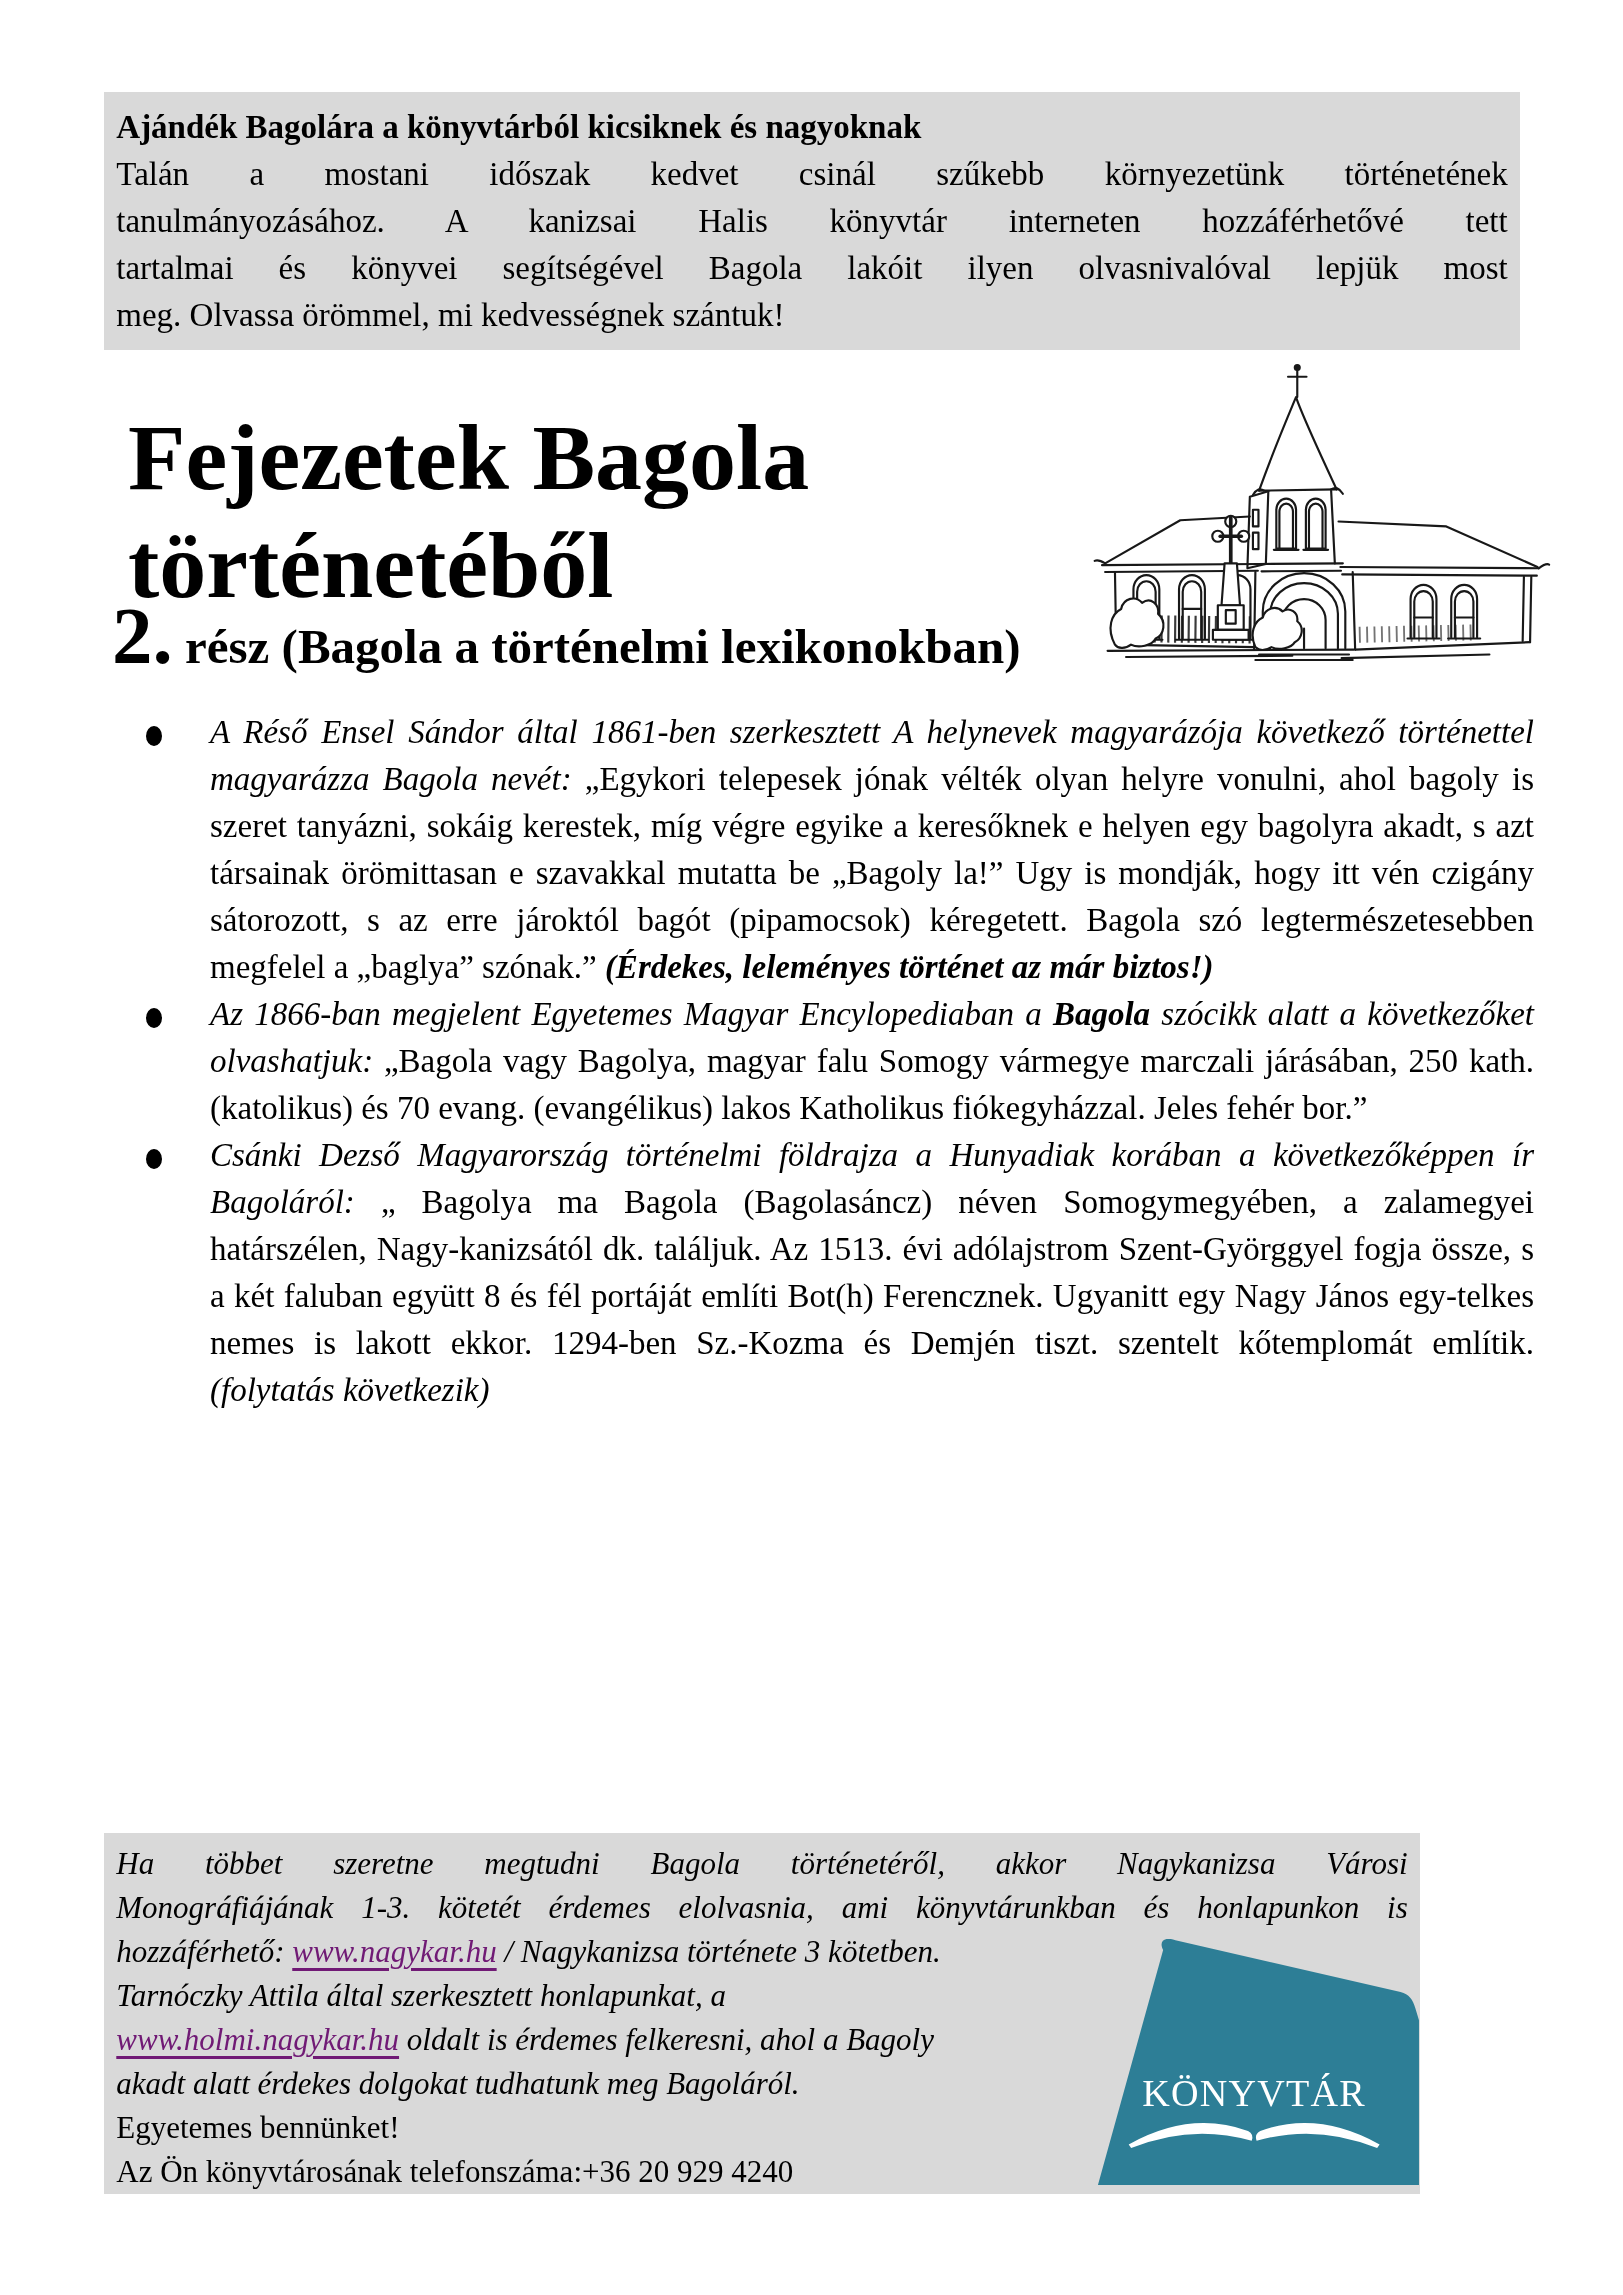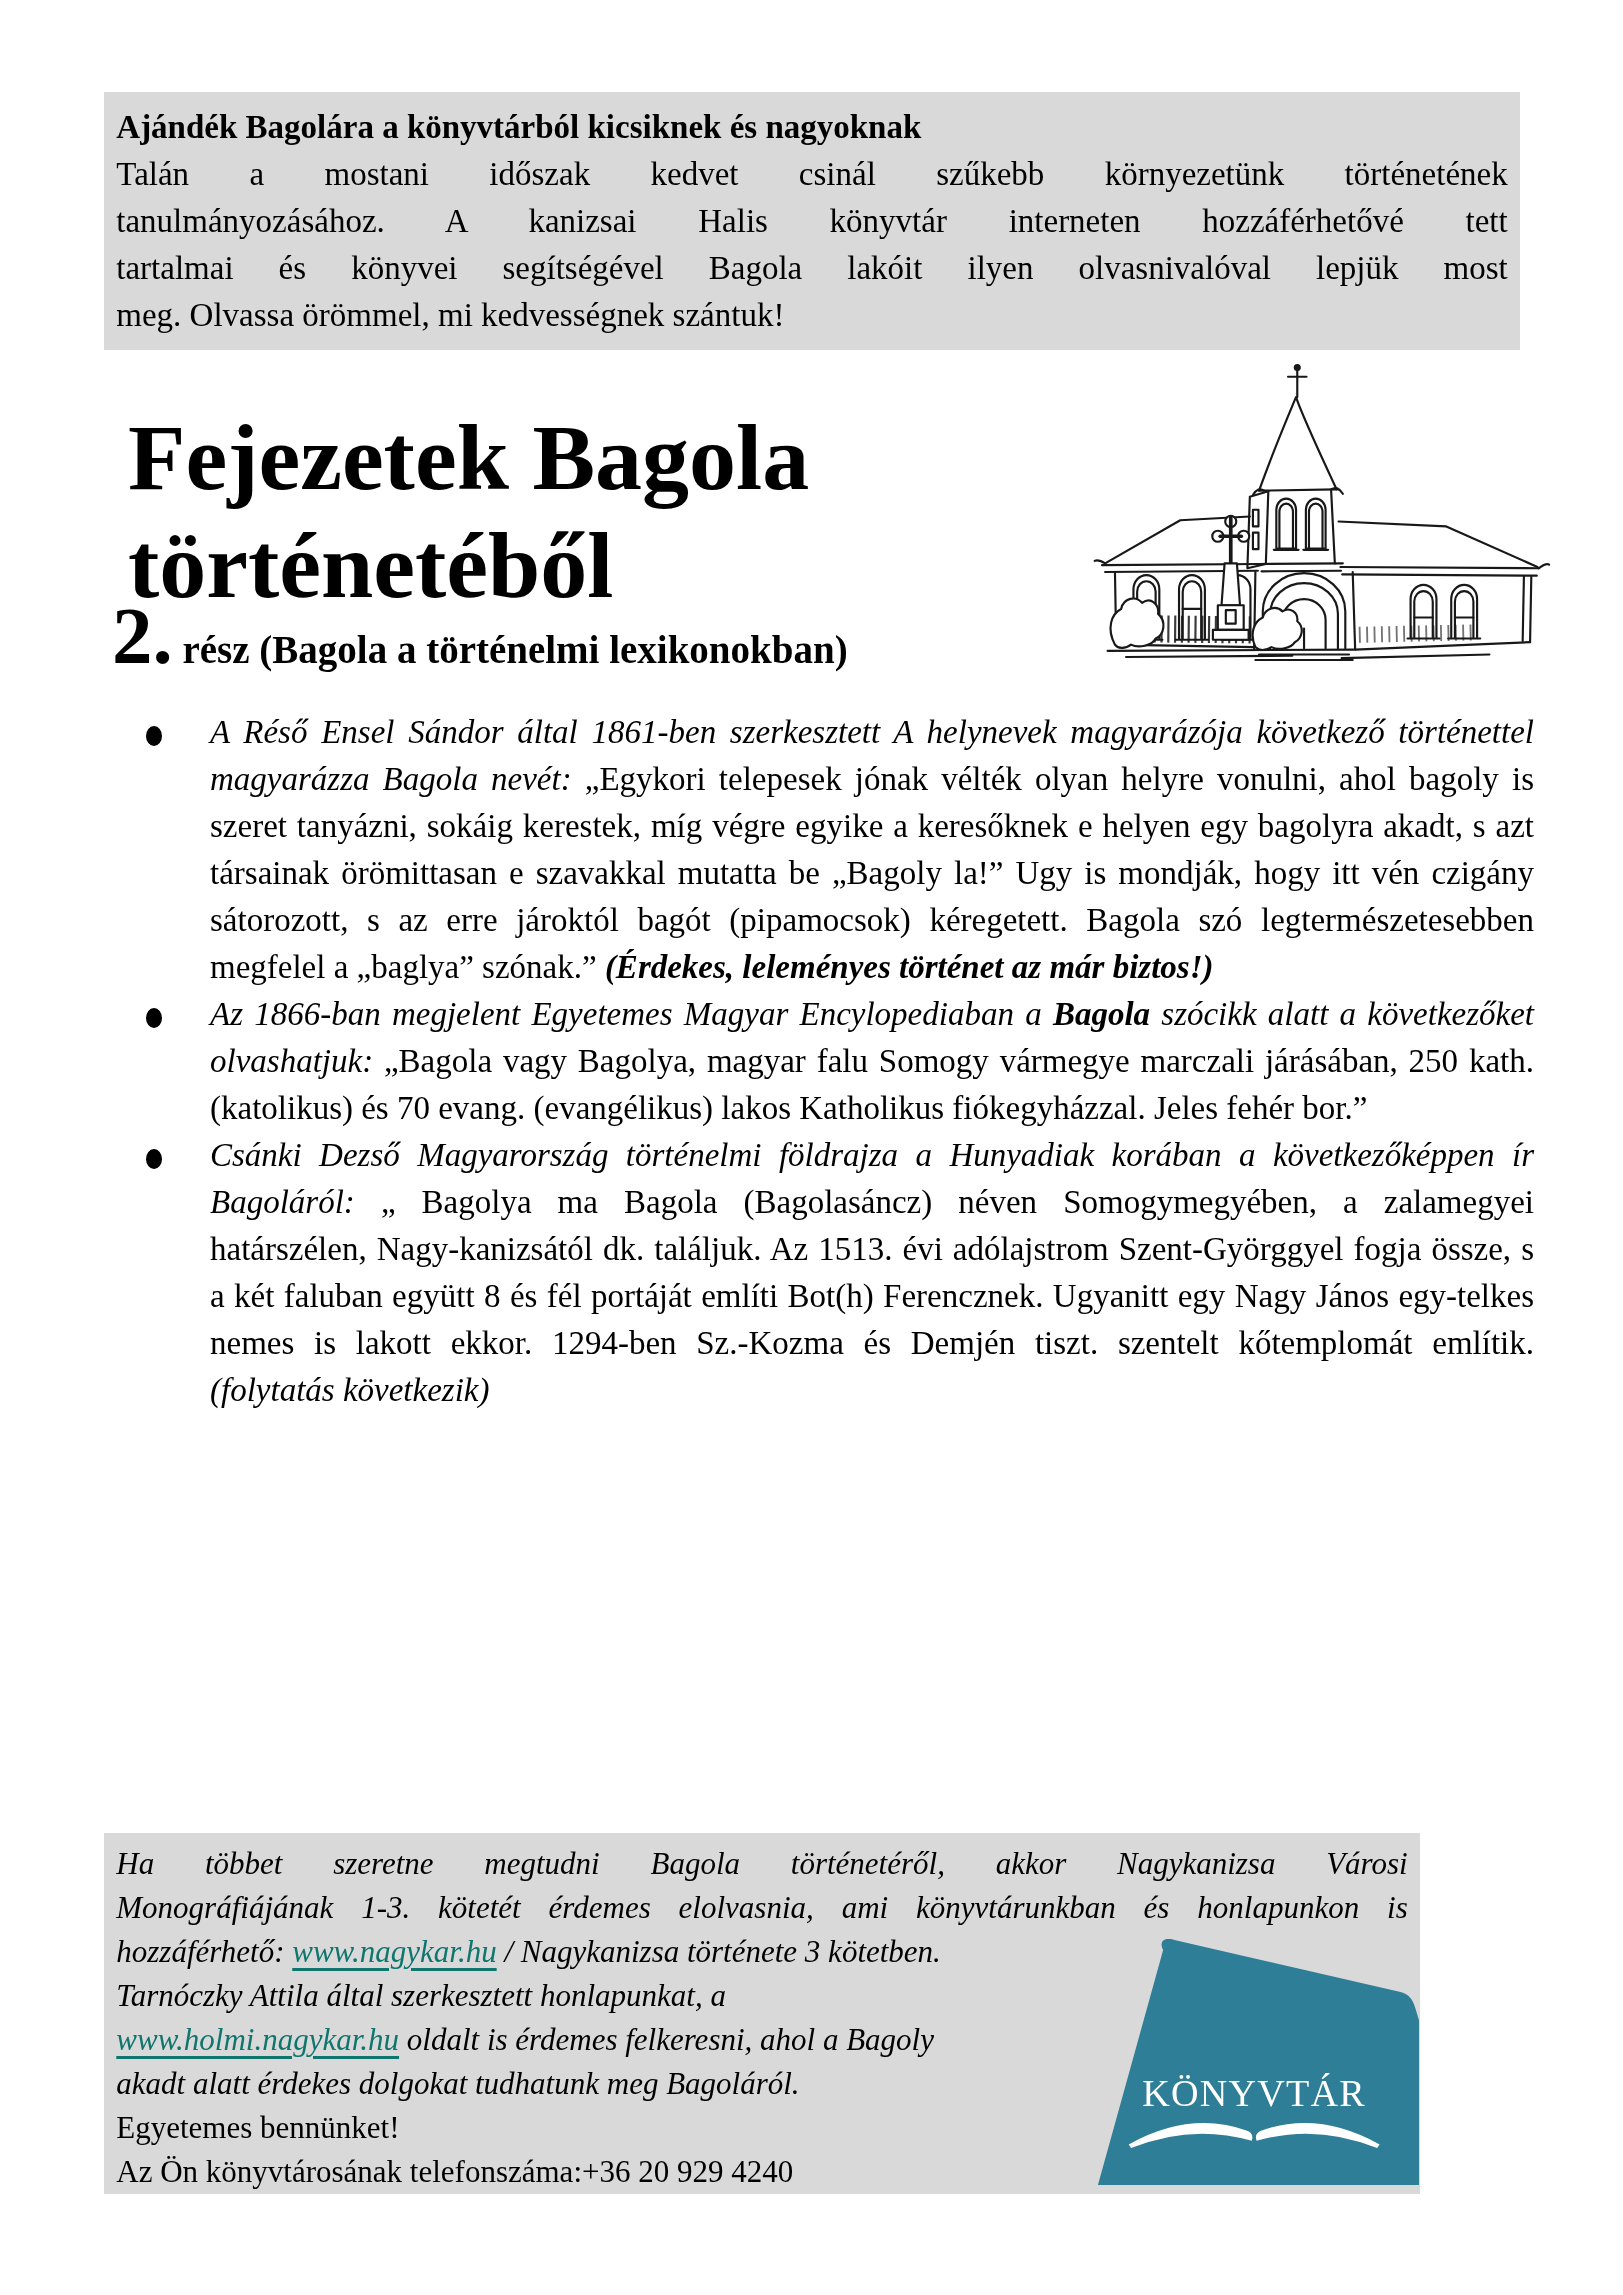--- a/index.html
+++ b/index.html
@@ -14,32 +14,32 @@
   .intro-box{position:absolute;left:104px;top:92px;width:1416px;background:#d9d9d9;
              padding:12.3px 12.3px 11px 12.3px;box-sizing:border-box;font-size:33px;line-height:47px;}
 
   .page-title{position:absolute;left:112px;top:387px;width:948px;
               font-size:94px;font-weight:bold;line-height:108px;}
 
   .church{position:absolute;left:1046px;top:360px;width:505px;height:302px;}
 
   .section-heading{position:absolute;left:112px;top:590px;font-weight:bold;white-space:nowrap;}
   .section-number{font-size:81px;}
-  .section-label{font-size:39px;}
+  .section-label{font-size:49px;}
 
   .bullets{position:absolute;left:114px;top:693px;width:1404px;margin:16px;padding:0;
            list-style:none;font-size:33px;line-height:47px;}
   .bullets li{position:relative;padding-left:80px;text-align:justify;}
   .bullets li::before{content:"";position:absolute;left:16px;top:16.6px;width:16px;height:20.3px;
                       background:#000;border-radius:50%;}
 
   .footer-box{position:absolute;left:104px;top:1833px;width:1316px;height:361px;background:#d9d9d9;
               padding:8.6px 12.3px;box-sizing:border-box;font-size:31px;line-height:44px;}
 
-  .doclink{color:#0f766e;text-decoration:underline;text-decoration-thickness:2.5px;
+  .doclink{color:#701a75;text-decoration:underline;text-decoration-thickness:2.5px;
            text-underline-offset:5.5px;font-style:italic;cursor:pointer;}
 
   .logo{position:absolute;right:1.2px;bottom:8.6px;width:326px;height:246px;}
   .logo text{font-family:"Liberation Serif","DejaVu Serif",serif;}
 </style>
 </head>
 <body>
 
 <div class="page">
 

